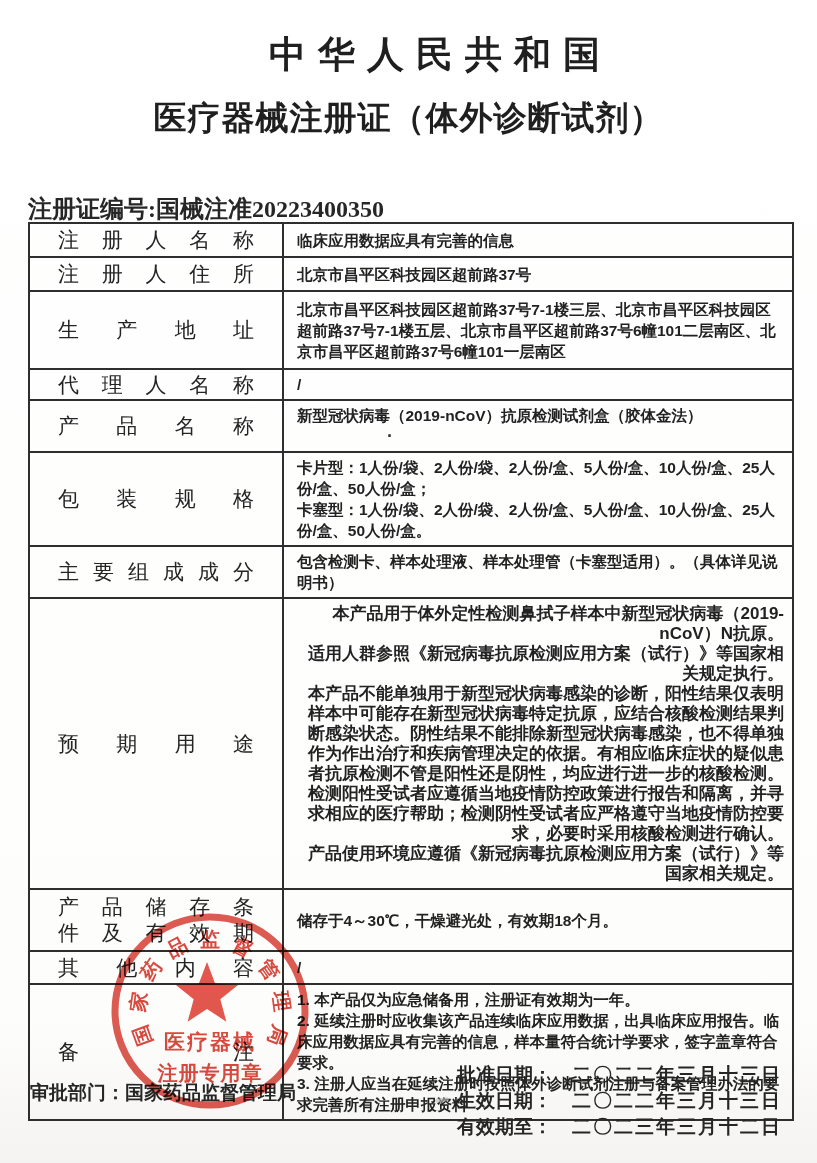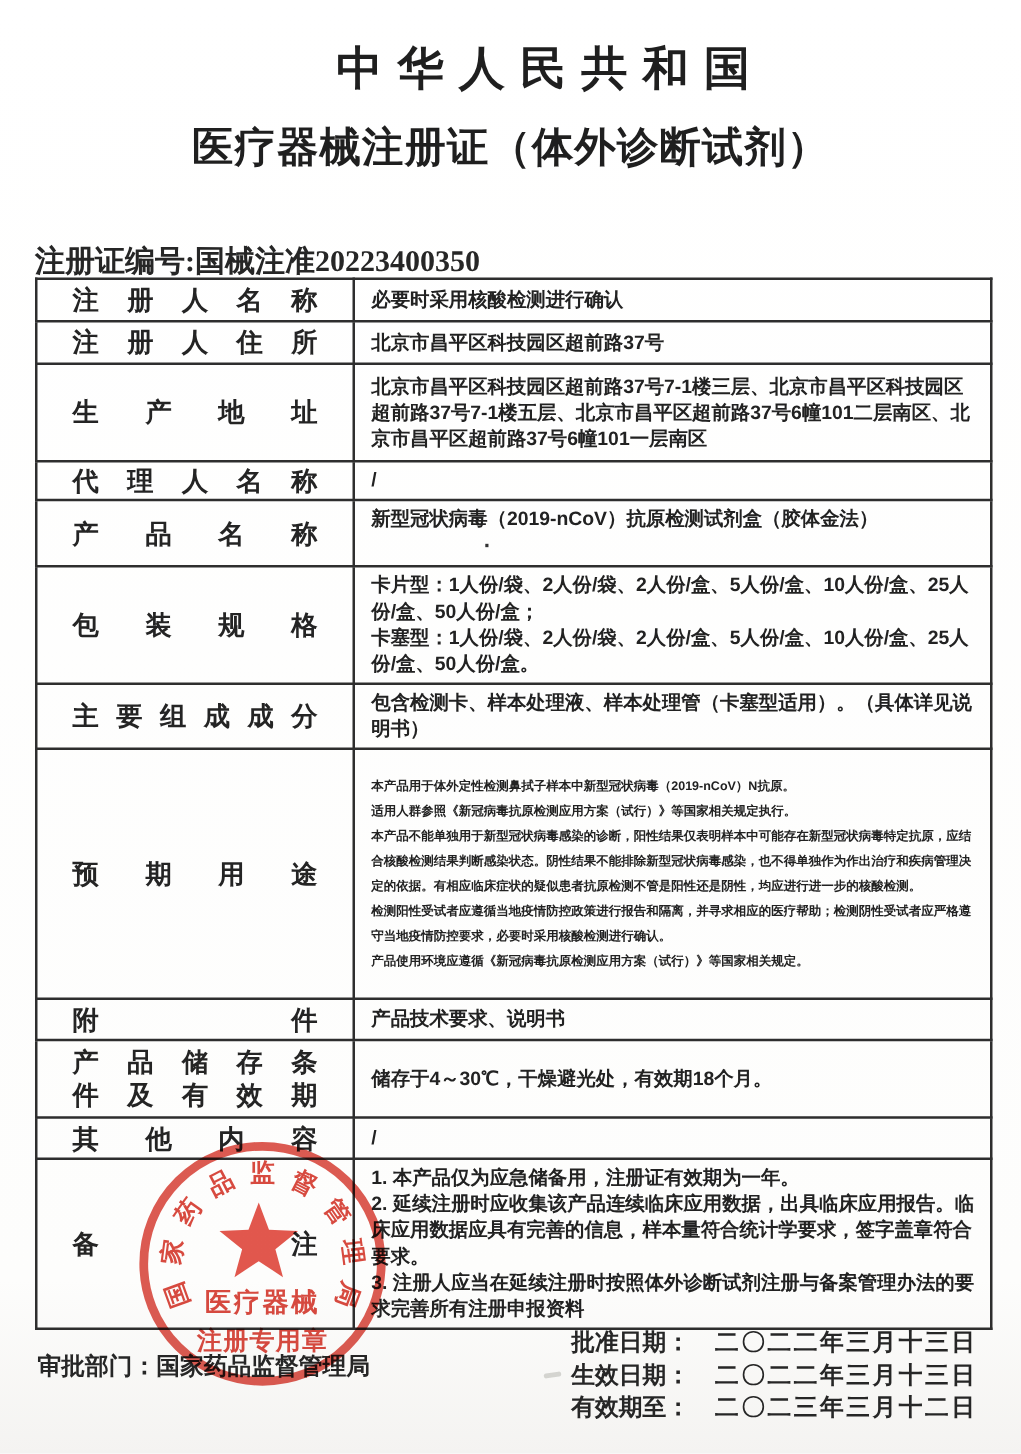--- a/index.html
+++ b/index.html
@@ -44,36 +44,36 @@
     table-layout:fixed;
     background:transparent;
   }
   table.cert-table td{
     border:2px solid #2e2e2e;
     vertical-align:middle;
   }
   td.lbl{
     width:196px;
     font-family:"Liberation Serif", serif;
-    font-size:21px;font-weight:700;color:#242424;
+    font-size:21px;font-weight:400;color:#242424;
     padding:0 28px;
     text-align:justify;
     text-align-last:justify;
     -moz-text-align-last:justify;
     text-justify:inter-character;
     white-space:pre-line;
     line-height:26px;
   }
   td.val{
     font-size:15.5px;font-weight:700;color:#222;
     line-height:21px;
     padding:4px 8px 4px 13px;
     white-space:pre-line;
   }
-  td.val.small{font-size:10px;line-height:20px;padding-top:5px;}
+  td.val.small{font-size:17px;line-height:20px;padding-top:5px;text-align:right;}
   tr.r1{height:34px}  tr.r2{height:34px}  tr.r3{height:78px}
   tr.r4{height:30px}  tr.r5{height:30px}  tr.r6{height:36px}
   tr.r7{height:88px}  tr.r8{height:34px}  tr.r9{height:200px}
   tr.r10{height:33px} tr.r11{height:62px} tr.r12{height:33px}
   tr.r13{height:107px}
   .stray-dot{display:inline-block;margin-left:90px;font-size:18px;color:#333;}
   
   .approval-line{
     position:absolute;left:30px;top:1080px;
     font-family:"Liberation Serif", serif;
@@ -116,21 +116,21 @@
 <div class="page">
 
   <div class="country-title">中华人民共和国</div>
   <div class="cert-title">医疗器械注册证（体外诊断试剂）</div>
   <div class="cert-no">注册证编号:国械注准20223400350</div>
 
   <table class="cert-table">
     <tbody>
       <tr class="r1">
         <td class="lbl">注册人名称</td>
-        <td class="val">必要时采用核酸检测进行确认</td>
+        <td class="val">临床应用数据应具有完善的信息</td>
       </tr>
       <tr class="r2">
         <td class="lbl">注册人住所</td>
         <td class="val">北京市昌平区科技园区超前路37号</td>
       </tr>
       <tr class="r3">
         <td class="lbl">生产地址</td>
         <td class="val">北京市昌平区科技园区超前路37号7-1楼三层、北京市昌平区科技园区超前路37号7-1楼五层、北京市昌平区超前路37号6幢101二层南区、北京市昌平区超前路37号6幢101一层南区</td>
       </tr>
       <tr class="r4">
@@ -150,24 +150,20 @@
         <td class="lbl">主要组成成分</td>
         <td class="val">包含检测卡、样本处理液、样本处理管（卡塞型适用）。（具体详见说明书）</td>
       </tr>
       <tr class="r9">
         <td class="lbl">预期用途</td>
         <td class="val small">本产品用于体外定性检测鼻拭子样本中新型冠状病毒（2019-nCoV）N抗原。
 适用人群参照《新冠病毒抗原检测应用方案（试行）》等国家相关规定执行。
 本产品不能单独用于新型冠状病毒感染的诊断，阳性结果仅表明样本中可能存在新型冠状病毒特定抗原，应结合核酸检测结果判断感染状态。阴性结果不能排除新型冠状病毒感染，也不得单独作为作出治疗和疾病管理决定的依据。有相应临床症状的疑似患者抗原检测不管是阳性还是阴性，均应进行进一步的核酸检测。
 检测阳性受试者应遵循当地疫情防控政策进行报告和隔离，并寻求相应的医疗帮助；检测阴性受试者应严格遵守当地疫情防控要求，必要时采用核酸检测进行确认。
 产品使用环境应遵循《新冠病毒抗原检测应用方案（试行）》等国家相关规定。</td>
-      </tr>
-      <tr class="r10">
-        <td class="lbl">附件</td>
-        <td class="val">产品技术要求、说明书</td>
       </tr>
       <tr class="r11">
         <td class="lbl">产品储存条
 件及有效期</td>
         <td class="val">储存于4～30℃，干燥避光处，有效期18个月。</td>
       </tr>
       <tr class="r12">
         <td class="lbl">其他内容</td>
         <td class="val">/</td>
       </tr>

